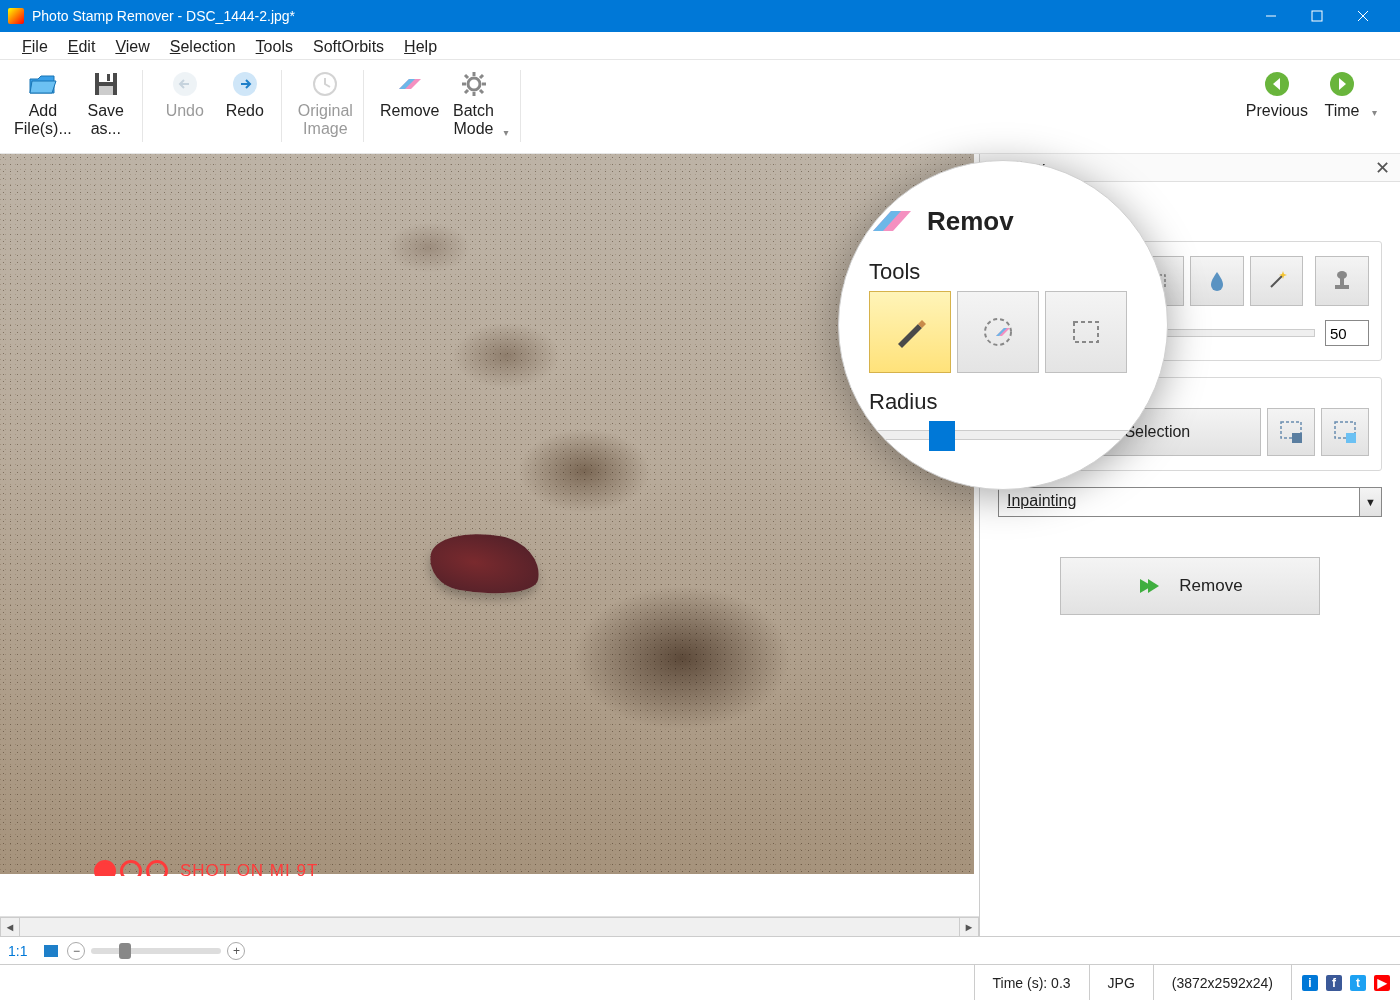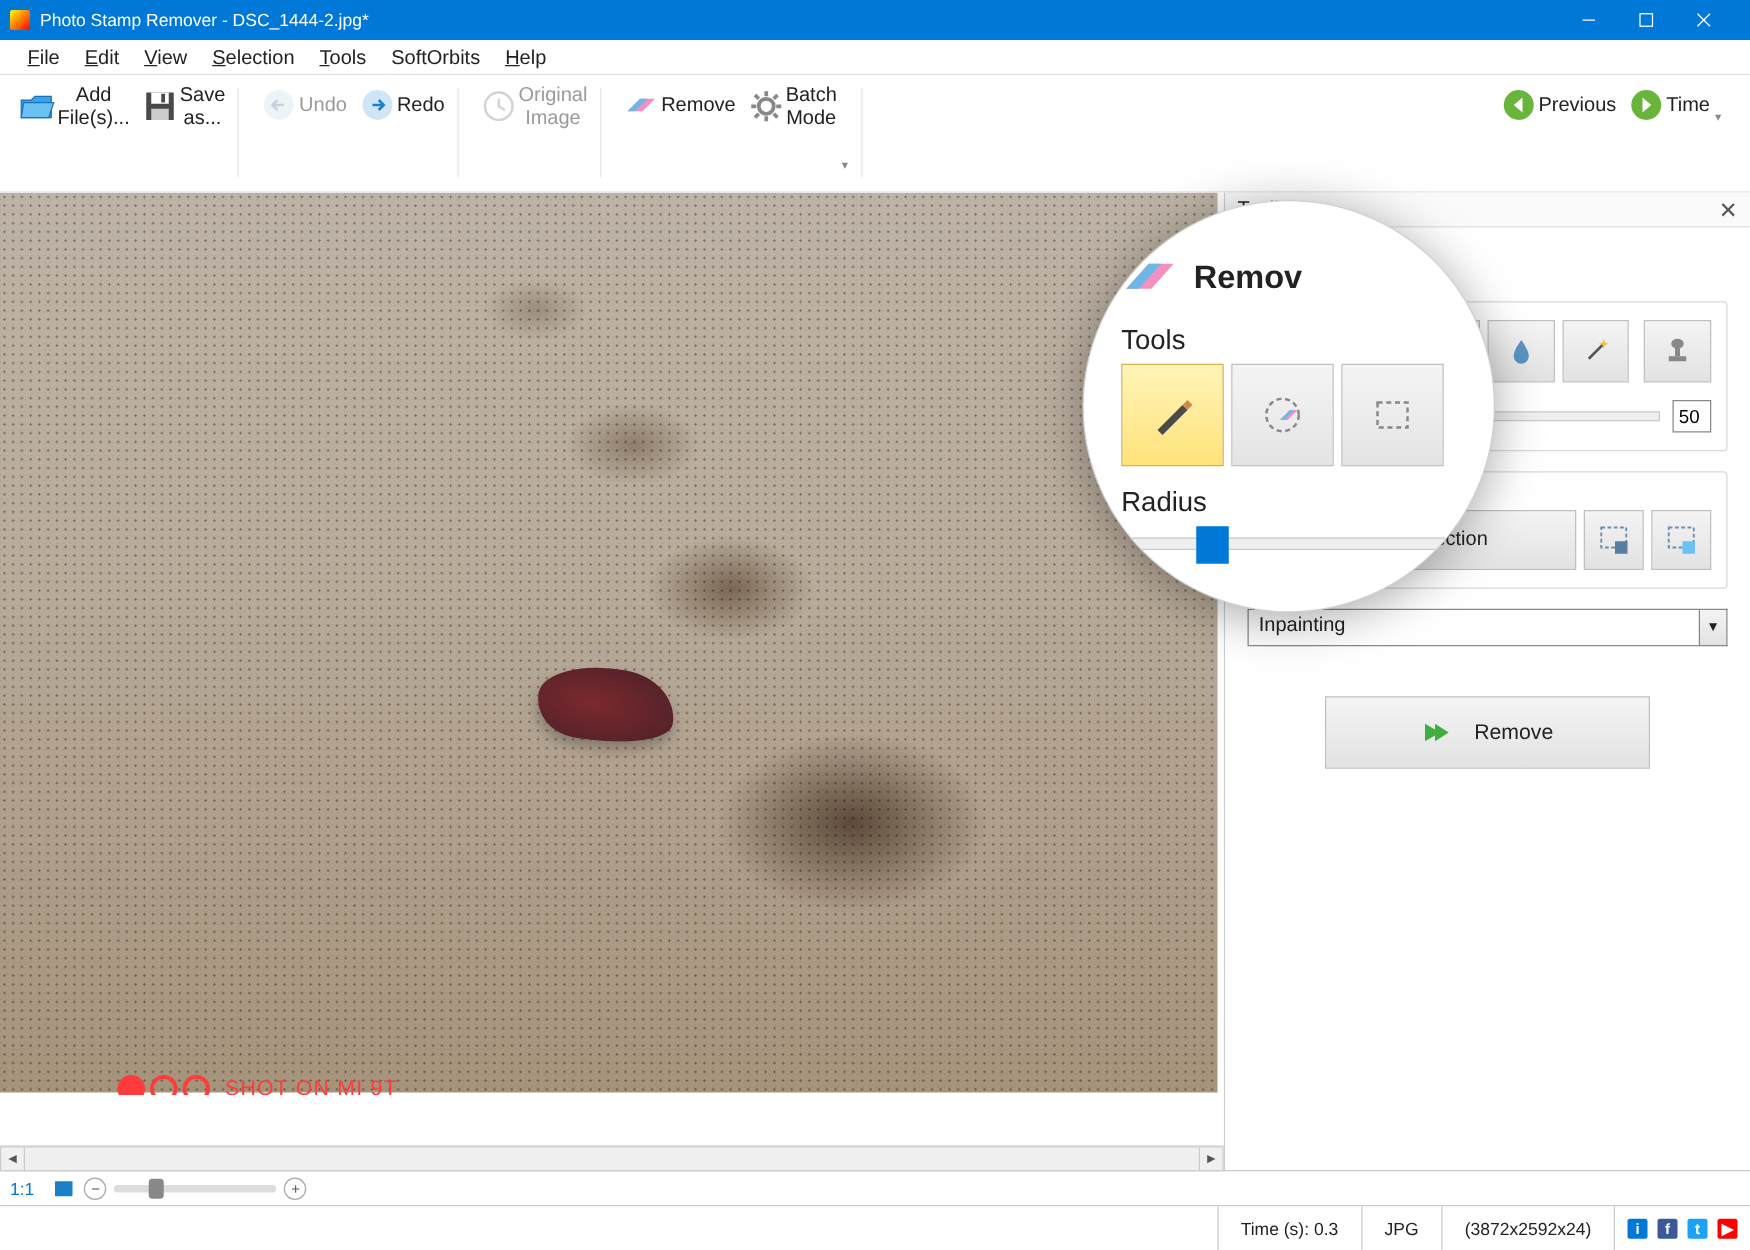--- a/index.html
+++ b/index.html
@@ -14,21 +14,21 @@
 
 
 .menubar { height: 28px; display: flex; align-items: flex-end; padding: 0 12px; border-bottom: 1px solid #e6e6e6; }
 .menubar .menuitem { padding: 3px 10px; font-size: 16px; }
 .menubar .uline { text-decoration: underline; }
 
 
 .toolbar { height: 94px; display: flex; align-items: flex-start; padding: 6px 6px 4px 6px; border-bottom: 1px solid #e6e6e6; position: relative; }
 .tool-group { display: flex; align-items: flex-start; padding: 0 4px; position: relative; }
 .tool-group:not(:last-child)::after { content: ""; width: 1px; height: 72px; background: #e6e6e6; margin: 4px 4px 0 6px; display: block; }
-.tool-btn { display: flex; flex-direction: row; align-items: center; min-width: 60px; padding: 2px 4px; border-radius: 4px; }
+.tool-btn { display: flex; flex-direction: column; align-items: center; min-width: 60px; padding: 2px 4px; border-radius: 4px; }
 .tool-btn .ticon { width: 32px; height: 32px; margin-bottom: 2px; display: flex; align-items: center; justify-content: center; }
 .tool-btn .tlabel { font-size: 16px; text-align: center; line-height: 18px; }
 .tool-btn.disabled { color: #9a9a9a; }
 .tool-btn.disabled svg { opacity: 0.5; }
 .tool-spacer { flex: 1; }
 .toolbar .nav-right { display: flex; align-items: flex-end; padding-right: 12px; }
 .dropdown-arrow { width: 10px; align-self: flex-end; margin-bottom: 4px; color: #888; font-size: 10px; }
 
 
 .main { flex: 1; display: flex; min-height: 0; }
@@ -49,21 +49,21 @@
 .leaf { position: absolute; top: 380px; left: 430px; width: 110px; height: 60px; background: radial-gradient(ellipse at 40% 50%, #7a2a2e 0%, #4b1f28 100%); border-radius: 60% 40% 70% 30% / 50% 60% 40% 50%; transform: rotate(10deg); box-shadow: 0 6px 10px rgba(0,0,0,0.25); }
 .stamp { position: absolute; left: 94px; top: 706px; }
 .stamp-icons { display: flex; align-items: center; gap: 4px; }
 .stamp-icons .ic { width: 22px; height: 22px; border: 3px solid #ff3b3b; border-radius: 50%; }
 .stamp-icons .ic.filled { background: #ff3b3b; }
 .stamp-text { color: #ff3b3b; font-size: 17px; letter-spacing: 1px; font-weight: 400; line-height: 20px; margin-left: 12px; }
 .stamp-row { display: flex; align-items: center; }
 .stamp-text2 { color: #ff3b3b; font-size: 17px; letter-spacing: 1px; margin-left: 88px; }
 
 
-.magnifier { position: absolute; top: 160px; left: 866px; width: 330px; height: 330px; border-radius: 50%; background: #fff; box-shadow: 0 6px 40px rgba(0,0,0,0.35); border: 1px solid #d0d0d0; overflow: hidden; z-index: 40; display: flex; flex-direction: column; padding: 40px 30px 20px 30px; }
+.magnifier { position: absolute; top: 160px; left: 838px; width: 330px; height: 330px; border-radius: 50%; background: #fff; box-shadow: 0 6px 40px rgba(0,0,0,0.35); border: 1px solid #d0d0d0; overflow: hidden; z-index: 40; display: flex; flex-direction: column; padding: 40px 30px 20px 30px; }
 .magnifier .mag-header { display: flex; align-items: center; gap: 12px; margin-bottom: 18px; }
 .magnifier .mag-eraser { width: 46px; height: 40px; }
 .magnifier .mag-title { font-size: 26px; font-weight: 600; }
 .magnifier .mag-tools-label { font-size: 22px; margin-bottom: 6px; }
 .magnifier .mag-tools-row { display: flex; gap: 6px; }
 .magnifier .mag-tool { width: 82px; height: 82px; border: 1px solid #c0c0c0; background: linear-gradient(180deg,#f4f4f4,#e4e4e4); display: flex; align-items: center; justify-content: center; }
 .magnifier .mag-tool.selected { background: linear-gradient(180deg,#fff4b8,#ffe27a); border-color: #d6b24b; }
 .magnifier .mag-radius-label { font-size: 22px; margin-top: 16px; }
 .magnifier .mag-slider { margin-top: 8px; height: 16px; position: relative; }
 .magnifier .mag-slider-track { position: absolute; left: 0; right: 0; top: 7px; height: 10px; background: #efefef; border: 1px solid #ccc; }
@@ -86,27 +86,27 @@
 .fieldset { border: 1px solid #d8d8d8; border-radius: 3px; padding: 14px 12px 14px 12px; margin-bottom: 16px; position: relative; }
 .fieldset > .legend { position: absolute; top: -10px; left: 10px; background: #fff; padding: 0 6px; font-size: 15px; }
 .tools-row { display: flex; gap: 6px; margin-bottom: 14px; }
 .tool-tile { width: 54px; height: 50px; background: linear-gradient(180deg,#f4f4f4,#e2e2e2); border: 1px solid #bfbfbf; display: flex; align-items: center; justify-content: center; }
 .tool-tile.selected { background: linear-gradient(180deg,#fff4b8,#ffe27a); border-color: #d6b24b; }
 .tool-tile .tw { width: 24px; height: 24px; }
 .radius-row { display: flex; align-items: center; gap: 10px; }
 .radius-row .rlabel { width: 60px; font-size: 15px; }
 .radius-slider { flex: 1; height: 8px; background: #efefef; border: 1px solid #ccc; position: relative; }
 .radius-slider .thumb { position: absolute; top: -6px; left: 55px; width: 14px; height: 20px; background: #0078d7; }
-.radius-input { width: 31px; height: 26px; border: 1px solid #888; text-align: left; padding: 0 4px; font-size: 15px; }
+.radius-input { width: 44px; height: 26px; border: 1px solid #888; text-align: left; padding: 0 4px; font-size: 15px; }
 .clear-row { display: flex; gap: 6px; align-items: center; margin-top: 16px; }
 .clear-btn { flex: 1; height: 48px; border: 1px solid #bfbfbf; background: linear-gradient(180deg,#f4f4f4,#e2e2e2); display: flex; align-items: center; justify-content: center; font-size: 16px; }
 .sel-tile { width: 48px; height: 48px; background: linear-gradient(180deg,#f4f4f4,#e2e2e2); border: 1px solid #bfbfbf; display: flex; align-items: center; justify-content: center; }
 .mode-label { font-size: 16px; margin: 14px 0 8px 2px; }
 .mode-select { display: flex; }
-.mode-select .sel { flex: 1; height: 30px; border: 1px solid #888; padding: 4px 8px; font-size: 16px; background: #fff; }
+.mode-select .sel { flex: 1; height: 30px; border: 1px solid #888; padding: 4px 8px; font-size: 16px; background: #fff; text-decoration: underline; }
 .mode-select .arrow { width: 22px; height: 30px; border: 1px solid #888; border-left: none; background: linear-gradient(180deg,#f4f4f4,#e2e2e2); display: flex; align-items: center; justify-content: center; font-size: 11px; }
 .big-remove { margin: 40px auto 0 auto; width: 260px; height: 58px; border: 1px solid #bfbfbf; background: linear-gradient(180deg,#f4f4f4,#e2e2e2); display: flex; align-items: center; justify-content: center; gap: 20px; font-size: 17px; }
 .big-remove .goicon { width: 22px; }
 
 
 .zoombar { height: 28px; display: flex; align-items: center; border-top: 1px solid #ccc; }
 .zoombar .zb-item { padding: 0 8px; font-size: 14px; color: #0078d7; display: flex; align-items: center; }
 .zoombar .zb-slider { flex: 0 0 130px; height: 6px; background: #ddd; border-radius: 3px; position: relative; margin: 0 6px; }
 .zoombar .zb-slider .zbthumb { position: absolute; top: -5px; left: 28px; width: 12px; height: 16px; background: #888; border-radius: 3px; }
 .zoombar .zb-btn { width: 18px; height: 18px; border: 1px solid #aaa; border-radius: 9px; display: flex; align-items: center; justify-content: center; font-size: 12px; color: #555; }

